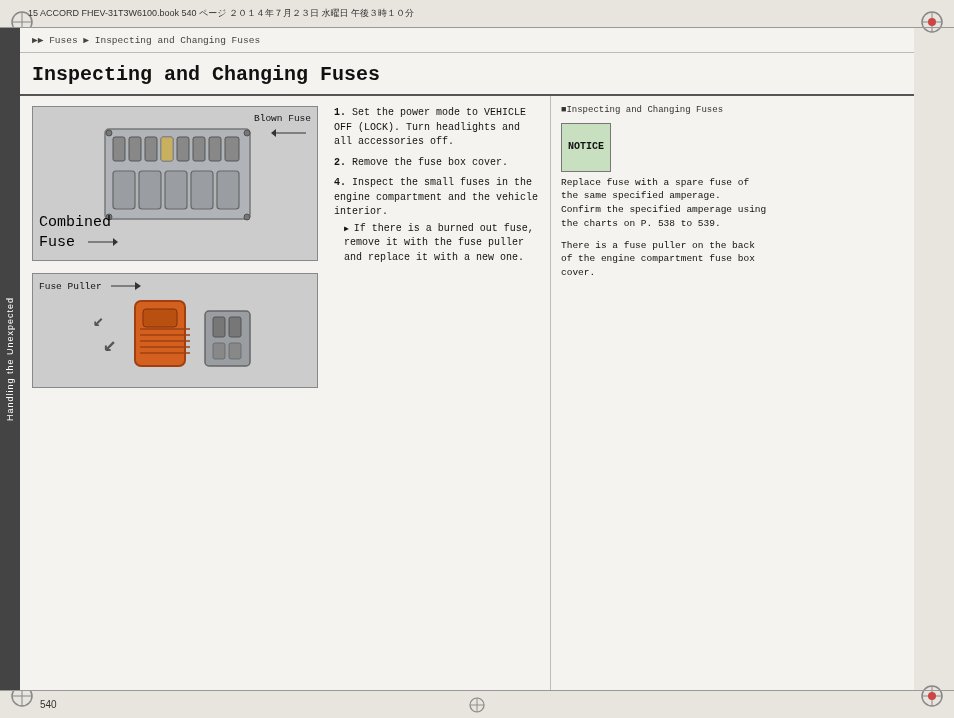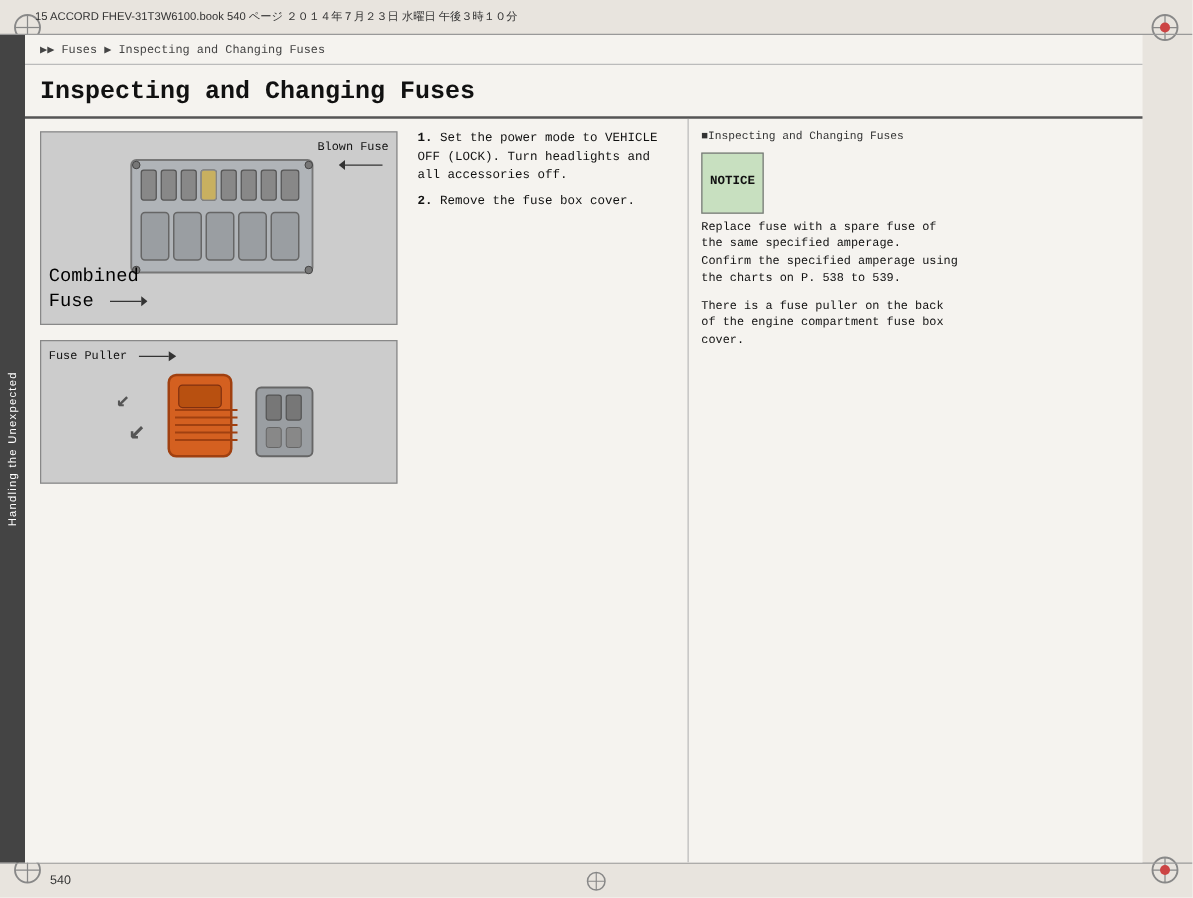--- a/index.html
+++ b/index.html
@@ -370,20 +370,24 @@
 
       </div>
 
       <div class="steps-column">
         <div class="step-item">
           <span class="step-number">1. </span>Set the power mode to VEHICLE OFF (LOCK). Turn headlights and all accessories off.
         </div>
         <div class="step-item">
           <span class="step-number">2. </span>Remove the fuse box cover.
         </div>
+        <div class="step-item">
+          <span class="step-number">4. </span>Inspect the small fuses in the engine compartment and the vehicle interior.
+          <div class="step-sub arrow-bullet">If there is a burned out fuse, remove it with the fuse puller and replace it with a new one.</div>
+        </div>
       </div>
 
       <div class="right-panel">
         <div class="right-panel-title">■Inspecting and Changing Fuses</div>
         <div class="notice-box">NOTICE</div>
         <div class="notice-text">Replace fuse with a spare fuse of the same specified amperage.<br>Confirm the specified amperage using the charts on P. 538 to 539.</div>
         <div class="notice-text" style="margin-top:8px;">There is a fuse puller on the back of the engine compartment fuse box cover.</div>
       </div>
 
     </div>

